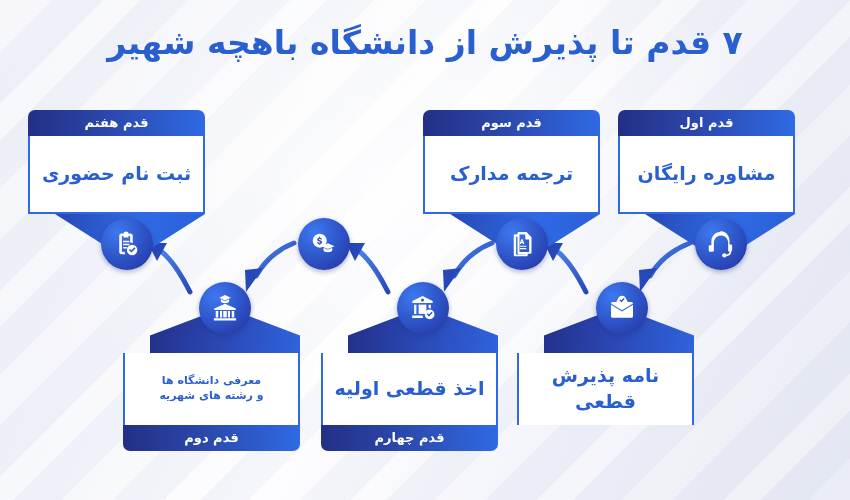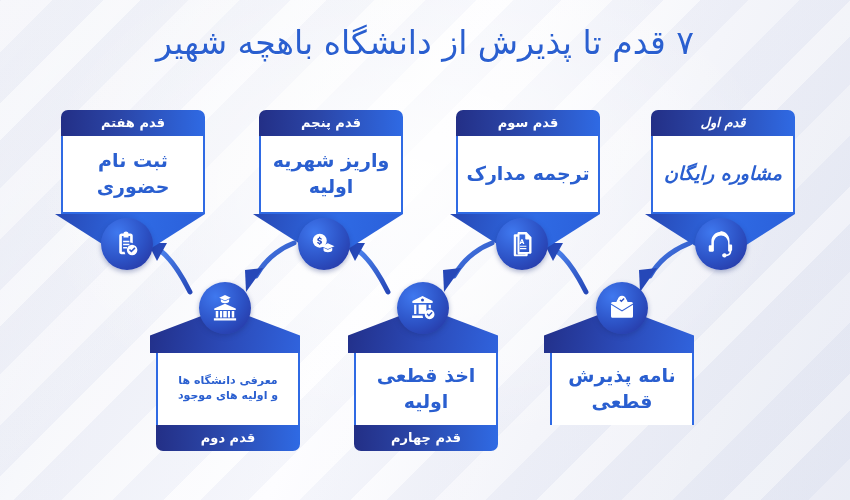--- a/index.html
+++ b/index.html
@@ -28,29 +28,29 @@
   #stage::after{
     content:"";position:absolute;inset:0;
     background:radial-gradient(ellipse at 48% 38%, rgba(255,255,255,.85) 0%, rgba(255,255,255,0) 60%);
     pointer-events:none;
   }
 
   
   .title{
     position:absolute;left:0;right:0;top:22px;
     text-align:center;z-index:40;
-    font-size:33px;font-weight:normal;line-height:1.28;
+    font-size:33px;font-weight:bold;line-height:1.28;
     color:#2a5fd0;
     text-shadow:0 1px 0 rgba(255,255,255,.8);
     padding:0 40px;
     direction:rtl;
   }
 
   
-  .card{position:absolute;z-index:20;width:144px;}
+  .card{position:absolute;z-index:20;width:177px;}
   .band{
     height:26px;line-height:26px;text-align:center;
     color:#fff;font-size:13px;font-weight:bold;
     background:linear-gradient(90deg,#232f86 0%,#2b46a8 42%,#2f6ae4 100%);
     box-sizing:border-box;
   }
   .body{
     background:#ffffff;
     border:2px solid #2f6ae4;
     box-sizing:border-box;
@@ -132,21 +132,21 @@
       <path d="M 294 243 C 276 250, 264 262, 256 276" fill="none" stroke="url(#ag)" stroke-width="5" stroke-linecap="round"></path>
       <path d="M 246 292 L 263 268 L 245 270 Z" fill="#2648b8"></path>
     </g>
 
     <g>
       <path d="M 190 292 C 182 276, 174 262, 162 252" fill="none" stroke="url(#ag)" stroke-width="5" stroke-linecap="round"></path>
       <path d="M 148 243 L 167 243 L 157 261 Z" fill="#2648b8"></path>
     </g>
   </svg>
 
-  <div class="card top" style="right:55px;top:110px;font-style:italic;">
+  <div class="card top" style="right:55px;top:110px;">
     <div class="band">قدم اول</div>
     <div class="body">مشاوره رایگان</div>
     <div class="point"></div>
   </div>
   <div class="iconcircle" style="right:103px;top:218px;">
     <svg viewBox="0 0 24 24" fill="#fff">
       <path d="M12 2.2c-4.3 0-7.7 3.4-7.7 7.6v3.1H3.1c-.5 0-.9.4-.9.9v3.4c0 .5.4.9.9.9h2.3c.5 0 .9-.4.9-.9v-6.4c0-3.1 2.6-5.7 5.7-5.7s5.7 2.6 5.7 5.7v6.4c0 .5.4.9.9.9h.4c-.3 1.2-1.4 2.1-2.7 2.2-.3-.6-.9-1-1.6-1-1 0-1.8.8-1.8 1.8s.8 1.8 1.8 1.8c.7 0 1.3-.4 1.6-1 2.2-.2 4-2 4-4.2v-.2c.4-.2.6-.5.6-.9v-3.4c0-.5-.4-.9-.9-.9h-1.2v-3.1c0-4.2-3.4-7.6-7.7-7.6z"></path>
     </svg>
   </div>
 
@@ -155,25 +155,20 @@
     <div class="body">ترجمه مدارک</div>
     <div class="point"></div>
   </div>
   <div class="iconcircle" style="right:302px;top:218px;">
     <svg viewBox="0 0 24 24" fill="#fff">
       <path d="M15.6 2.3H9.4c-.6 0-1 .5-1 1v.9h-2c-.6 0-1 .5-1 1v15.5c0 .6.5 1 1 1h9.2c.6 0 1-.5 1-1v-.9h2c.6 0 1-.5 1-1V6.6l-4-4.3zm-.9 18.1H7.3V6.2h1.1v12.9c0 .6.5 1 1 1h5.3v.3zm3-2H10V4.4h4.6v3.1c0 .5.4.9.9.9h2.2v10z"></path>
       <path d="M11.4 11.1h1.1l.3.9h1.1l-1.4-3.8h-1.1l-1.4 3.8h1.1l.3-.9zm.5-1.8l.3 1h-.7l.4-1zM10.4 13.3h5.1v.9h-5.1zM10.4 15.2h5.1v.9h-5.1z"></path>
     </svg>
   </div>
 
-  <div class="card top" style="right:447px;top:110px;">
-    <div class="band">قدم پنجم</div>
-    <div class="body">واریز شهریه اولیه</div>
-    <div class="point"></div>
-  </div>
   <div class="iconcircle" style="right:500px;top:218px;">
     <svg viewBox="0 0 24 24" fill="#fff">
       <circle cx="8.6" cy="9.3" r="5.6"></circle>
       <path d="M8.9 6.2v.7c.8.1 1.4.6 1.4 1.4H9.2c0-.3-.3-.5-.6-.5s-.6.2-.6.5.2.4.8.6c1 .3 1.6.7 1.6 1.6 0 .8-.5 1.3-1.4 1.4v.7H8v-.7c-.9-.1-1.5-.7-1.5-1.5h1.1c0 .4.3.6.7.6s.7-.2.7-.5-.3-.5-.9-.6c-.9-.3-1.5-.7-1.5-1.5 0-.8.5-1.3 1.4-1.5v-.7h.9z" fill="#2c51c4"></path>
       <path d="M15.1 11.4l-5.3 2.3 5.3 2.3 5.3-2.3-5.3-2.3z"></path>
       <path d="M11.6 15v2c0 .9 1.6 1.6 3.5 1.6s3.5-.7 3.5-1.6v-2l-3.5 1.5-3.5-1.5z"></path>
     </svg>
   </div>
 
   <div class="card top" style="right:645px;top:110px;">
@@ -187,21 +182,21 @@
       <path d="M8.9 9.3h5v1.2h-5zM8.9 11.8h5V13h-5zM8.9 14.3h3.1v1.2H8.9z"></path>
       <path d="M16.1 12.6a4.2 4.2 0 1 0 0 8.4 4.2 4.2 0 0 0 0-8.4zm-.6 6.2l-2-2 .9-.9 1.1 1.1 2.4-2.4.9.9-3.3 3.3z"></path>
     </svg>
   </div>
 
   <div class="card bottom" style="right:550px;top:307px;">
     <div class="roof"></div>
     <div class="body tall">
       <div>
         <div>معرفی دانشگاه ها</div>
-        <div>و اولیه های موجود</div>
+        <div>و رشته های شهریه</div>
       </div>
     </div>
     <div class="band">قدم دوم</div>
   </div>
   <div class="iconcircle" style="right:599px;top:282px;">
     <svg viewBox="0 0 24 24" fill="#fff">
       <path d="M12 1.6L7.4 3.8l4.6 2.2 4.6-2.2L12 1.6z"></path>
       <path d="M15.3 5l-3.3 1.6L8.7 5v1.6c0 .9 1.5 1.6 3.3 1.6s3.3-.7 3.3-1.6V5z"></path>
       <path d="M12 8.6L3.4 12.3v1.3h17.2v-1.3L12 8.6z"></path>
       <path d="M4.6 14.4h2v5.1h-2zM8 14.4h1.7v5.1H8zM14.3 14.4H16v5.1h-1.7zM17.4 14.4h2v5.1h-2z"></path>

